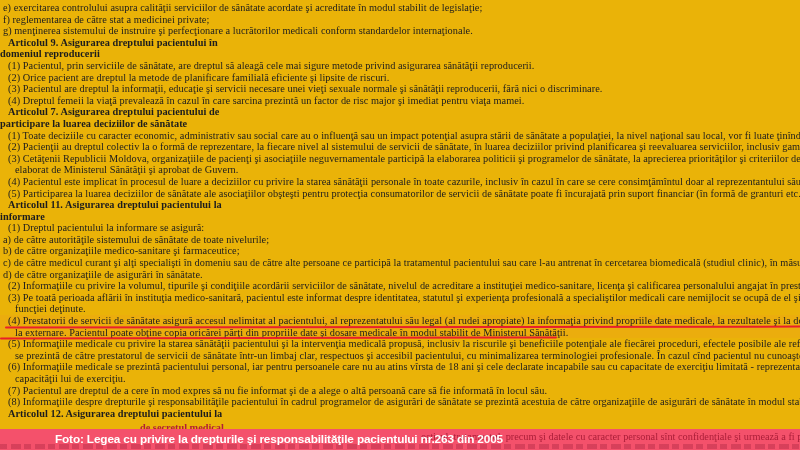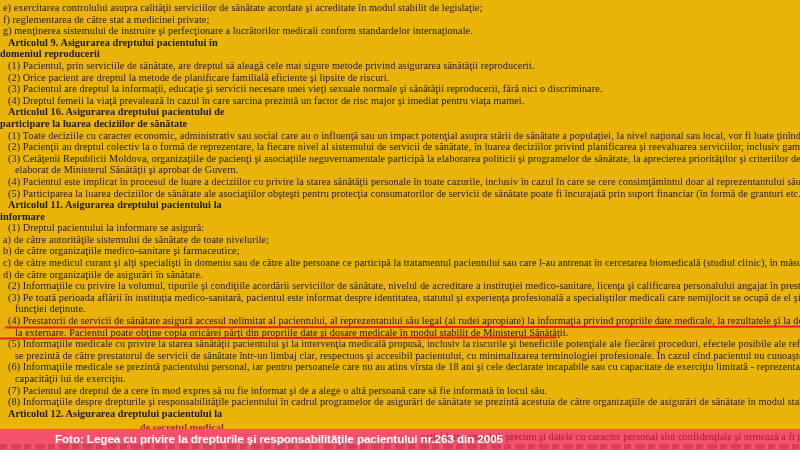--- a/index.html
+++ b/index.html
@@ -62,21 +62,21 @@
   <div id="doc-lines">
       <div class="ln in1">e) exercitarea controlului asupra calităţii serviciilor de sănătate acordate şi acreditate în modul stabilit de legislaţie;</div>
       <div class="ln in1">f) reglementarea de către stat a medicinei private;</div>
       <div class="ln in1">g) menţinerea sistemului de instruire şi perfecţionare a lucrătorilor medicali conform standardelor internaţionale.</div>
       <div class="ln in2 b">Articolul 9. Asigurarea dreptului pacientului în</div>
       <div class="ln in3 b">domeniul reproducerii</div>
       <div class="ln in2">(1) Pacientul, prin serviciile de sănătate, are dreptul să aleagă cele mai sigure metode privind asigurarea sănătăţii reproducerii.</div>
       <div class="ln in2">(2) Orice pacient are dreptul la metode de planificare familială eficiente şi lipsite de riscuri.</div>
       <div class="ln in2">(3) Pacientul are dreptul la informaţii, educaţie şi servicii necesare unei vieţi sexuale normale şi sănătăţii reproducerii, fără nici o discriminare.</div>
       <div class="ln in2">(4) Dreptul femeii la viaţă prevalează în cazul în care sarcina prezintă un factor de risc major şi imediat pentru viaţa mamei.</div>
-      <div class="ln in2 b">Articolul 16. Asigurarea dreptului pacientului de</div>
+      <div class="ln in2 b">Articolul 7. Asigurarea dreptului pacientului de</div>
       <div class="ln in3 b">participare la luarea deciziilor de sănătate</div>
       <div class="ln in2">(1) Toate deciziile cu caracter economic, administrativ sau social care au o influenţă sau un impact potenţial asupra stării de sănătate a populaţiei, la nivel naţional sau local, vor fi luate ţinîndu-se cont</div>
       <div class="ln in2">(2) Pacienţii au dreptul colectiv la o formă de reprezentare, la fiecare nivel al sistemului de servicii de sănătate, în luarea deciziilor privind planificarea şi reevaluarea serviciilor, inclusiv gama, calitatea</div>
       <div class="ln in2">(3) Cetăţenii Republicii Moldova, organizaţiile de pacienţi şi asociaţiile neguvernamentale participă la elaborarea politicii şi programelor de sănătate, la aprecierea priorităţilor şi criteriilor de</div>
       <div class="ln in0">elaborat de Ministerul Sănătăţii şi aprobat de Guvern.</div>
       <div class="ln in2">(4) Pacientul este implicat în procesul de luare a deciziilor cu privire la starea sănătăţii personale în toate cazurile, inclusiv în cazul în care se cere consimţămîntul doar al reprezentantului său legal</div>
       <div class="ln in2">(5) Participarea la luarea deciziilor de sănătate ale asociaţiilor obşteşti pentru protecţia consumatorilor de servicii de sănătate poate fi încurajată prin suport financiar (în formă de granturi etc.)</div>
       <div class="ln in2 b">Articolul 11. Asigurarea dreptului pacientului la</div>
       <div class="ln in3 b">informare</div>
       <div class="ln in2">(1) Dreptul pacientului la informare se asigură:</div>

